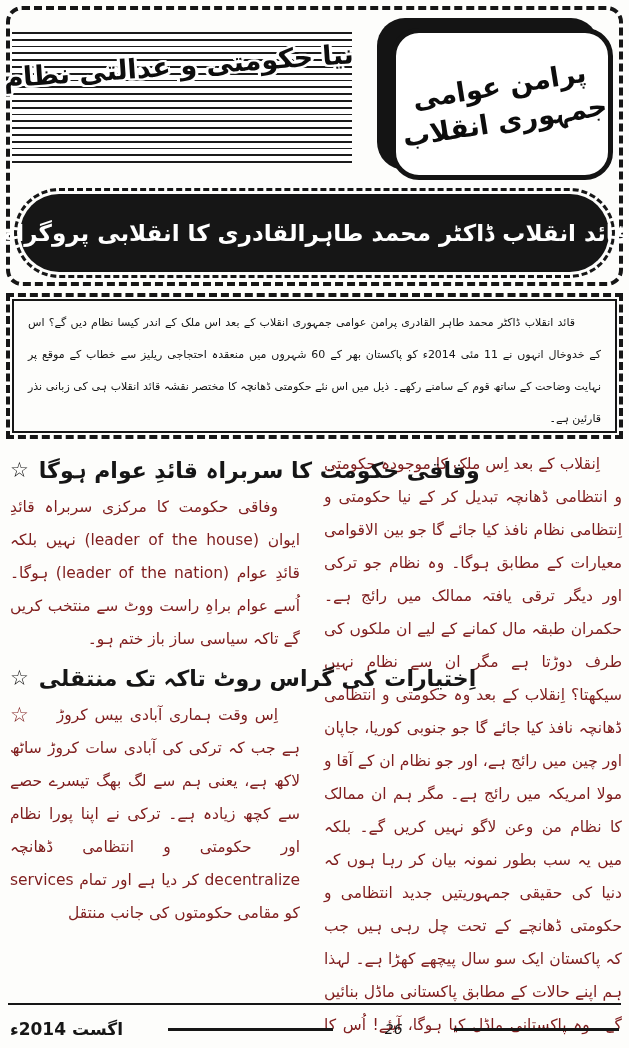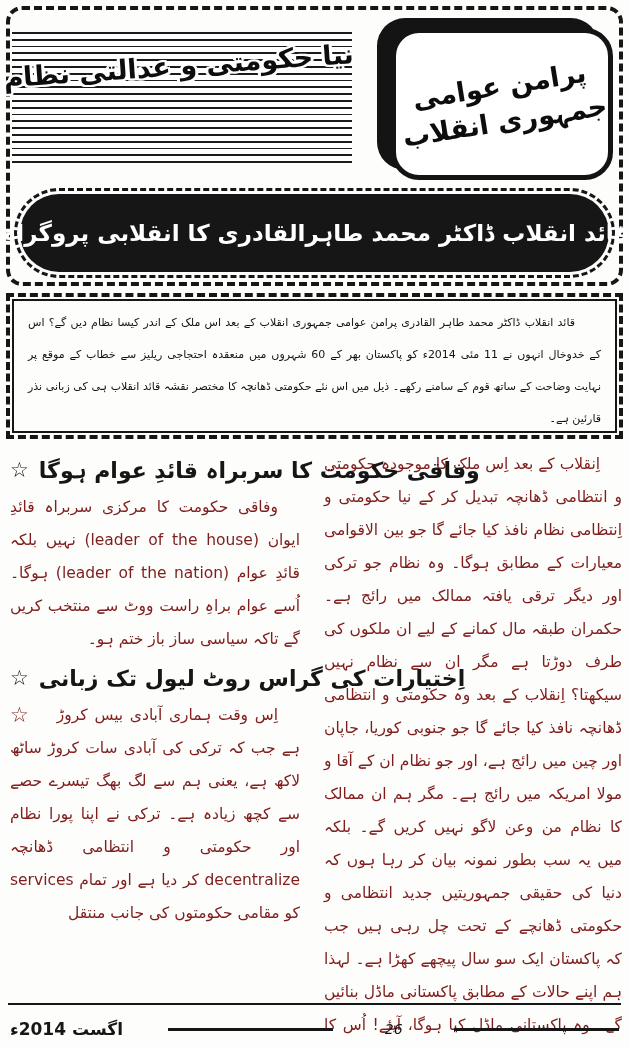--- a/index.html
+++ b/index.html
@@ -133,21 +133,21 @@
     <div class="star-heading">
       <span class="star-glyph">☆</span>
       <span class="h-text">وفاقی حکومت کا سربراہ قائدِ عوام ہوگا</span>
     </div>
     <p class="body-para indent-first">وفاقی حکومت کا مرکزی سربراہ قائدِ ایوان (leader of the house) نہیں بلکہ قائدِ عوام (leader of the nation) ہوگا۔ اُسے عوام براہِ راست ووٹ سے منتخب کریں گے تاکہ سیاسی ساز باز ختم ہو۔</p>
   </div>
 
   <div class="sec">
     <div class="star-heading">
       <span class="star-glyph">☆</span>
-      <span class="h-text">اِختیارات کی گراس روٹ لیول تک زبانی</span>
+      <span class="h-text">اِختیارات کی گراس روٹ تاکہ تک منتقلی</span>
     </div>
   </div>
 
   <div class="sec">
     <p class="body-para indent-first">
       <span class="star-float">☆</span><span>اِس وقت ہماری آبادی بیس کروڑ ہے جب کہ ترکی کی آبادی سات کروڑ ساٹھ لاکھ ہے، یعنی ہم سے لگ بھگ تیسرے حصے سے کچھ زیادہ ہے۔ ترکی نے اپنا پورا نظام اور حکومتی و انتظامی ڈھانچہ decentralize کر دیا ہے اور تمام services کو مقامی حکومتوں کی جانب منتقل</span>
     </p>
   </div>
 </div>
 

